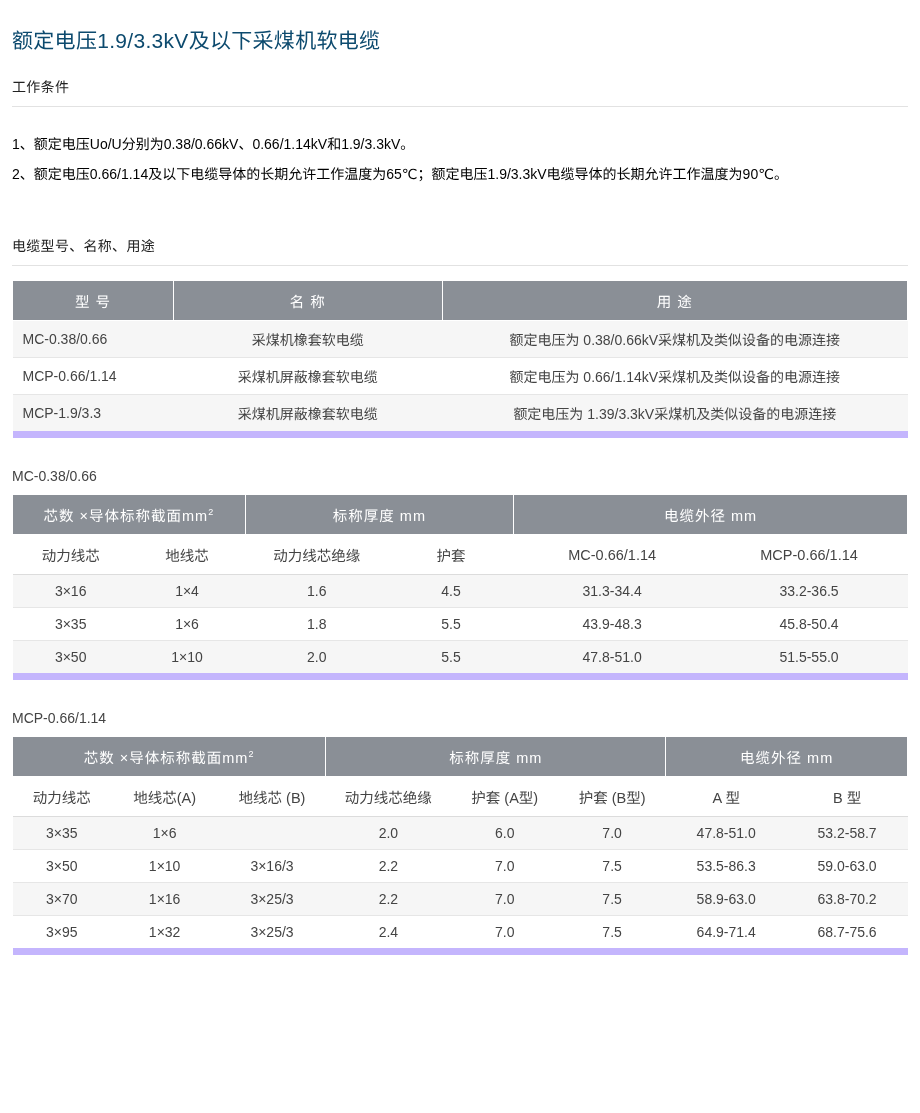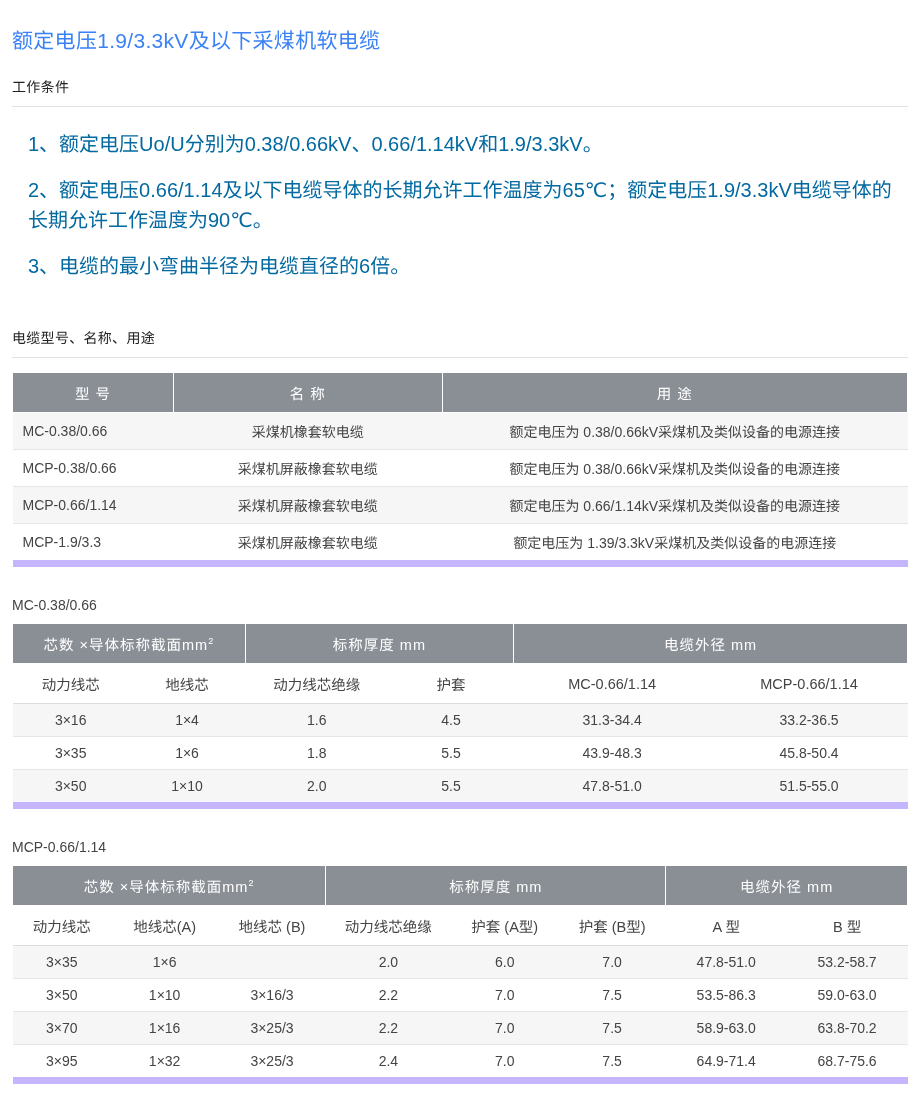--- a/index.html
+++ b/index.html
@@ -16,21 +16,21 @@
     -webkit-font-smoothing: antialiased;
   }
   .page {
     width: 920px;
     box-sizing: border-box;
     padding: 18px 12px 20px 12px;
   }
   h1.doc-title {
     font-size: 21px;
     font-weight: normal;
-    color: #3b82f6;
+    color: #0c4a6e;
     margin: 6px 0 22px 0;
     letter-spacing: 0.3px;
   }
   h2.section-title {
     font-size: 14px;
     font-weight: normal;
     color: #222222;
     margin: 0 0 14px 0;
     padding-bottom: 10px;
     border-bottom: 1px solid #e2e2e2;
@@ -38,24 +38,24 @@
   }
   .section-title.spaced {
     margin-top: 46px;
   }
   .cond-list {
     margin: 22px 0 0 0;
     padding: 0;
     list-style: none;
   }
   .cond-list li {
-    font-size: 20px;
+    font-size: 14px;
     line-height: 30px;
-    color: #0369a1;
-    margin: 16px;
+    color: #000000;
+    margin: 0;
   }
   .sub-label {
     font-size: 14px;
     color: #444444;
     margin: 30px 0 10px 0;
   }
   table.data {
     width: 100%;
     border-collapse: collapse;
     font-size: 14px;
@@ -104,21 +104,20 @@
 
 <div class="page">
 
   <h1 class="doc-title">额定电压1.9/3.3kV及以下采煤机软电缆</h1>
 
   <h2 class="section-title">工作条件</h2>
 
   <ul class="cond-list">
     <li>1、额定电压Uo/U分别为0.38/0.66kV、0.66/1.14kV和1.9/3.3kV。</li>
     <li>2、额定电压0.66/1.14及以下电缆导体的长期允许工作温度为65℃；额定电压1.9/3.3kV电缆导体的长期允许工作温度为90℃。</li>
-    <li>3、电缆的最小弯曲半径为电缆直径的6倍。</li>
   </ul>
 
   <h2 class="section-title spaced">电缆型号、名称、用途</h2>
 
   <table class="data">
     <colgroup>
       <col style="width:18%">
         <col style="width:30%">
         <col style="width:52%">
     </colgroup>
@@ -126,25 +125,20 @@
       <tr>
         <th>型 号</th>
         <th>名 称</th>
         <th>用 途</th>
       </tr>
     </thead>
     <tbody>
       <tr>
         <td class="left">MC-0.38/0.66</td>
         <td>采煤机橡套软电缆</td>
-        <td>额定电压为 0.38/0.66kV采煤机及类似设备的电源连接</td>
-      </tr>
-      <tr>
-        <td class="left">MCP-0.38/0.66</td>
-        <td>采煤机屏蔽橡套软电缆</td>
         <td>额定电压为 0.38/0.66kV采煤机及类似设备的电源连接</td>
       </tr>
       <tr>
         <td class="left">MCP-0.66/1.14</td>
         <td>采煤机屏蔽橡套软电缆</td>
         <td>额定电压为 0.66/1.14kV采煤机及类似设备的电源连接</td>
       </tr>
       <tr>
         <td class="left">MCP-1.9/3.3</td>
         <td>采煤机屏蔽橡套软电缆</td>

